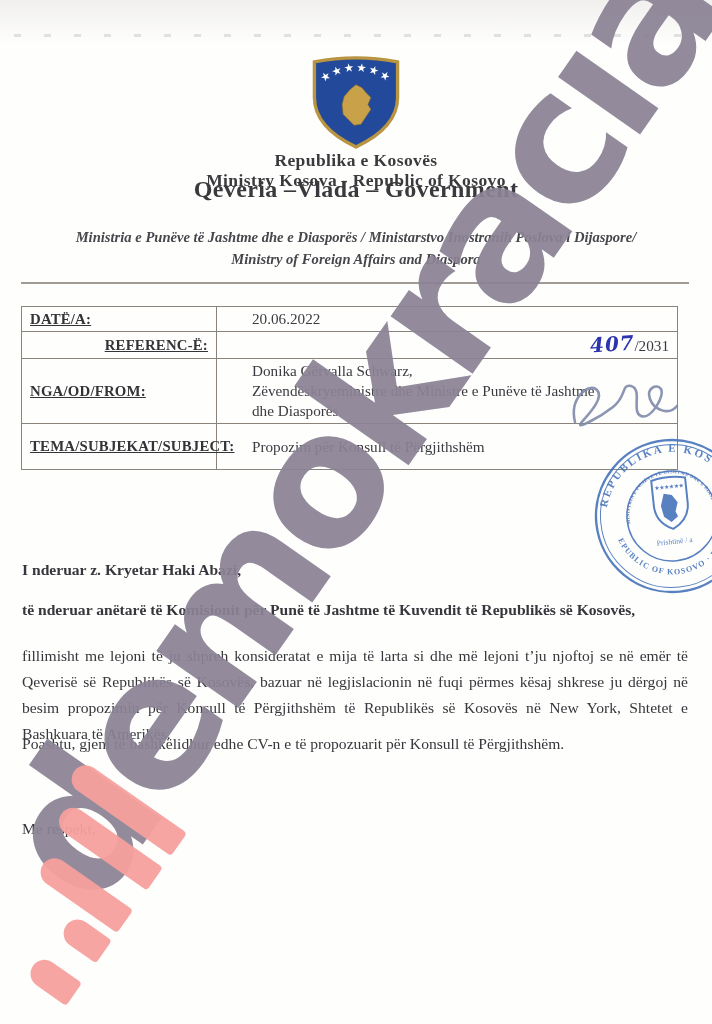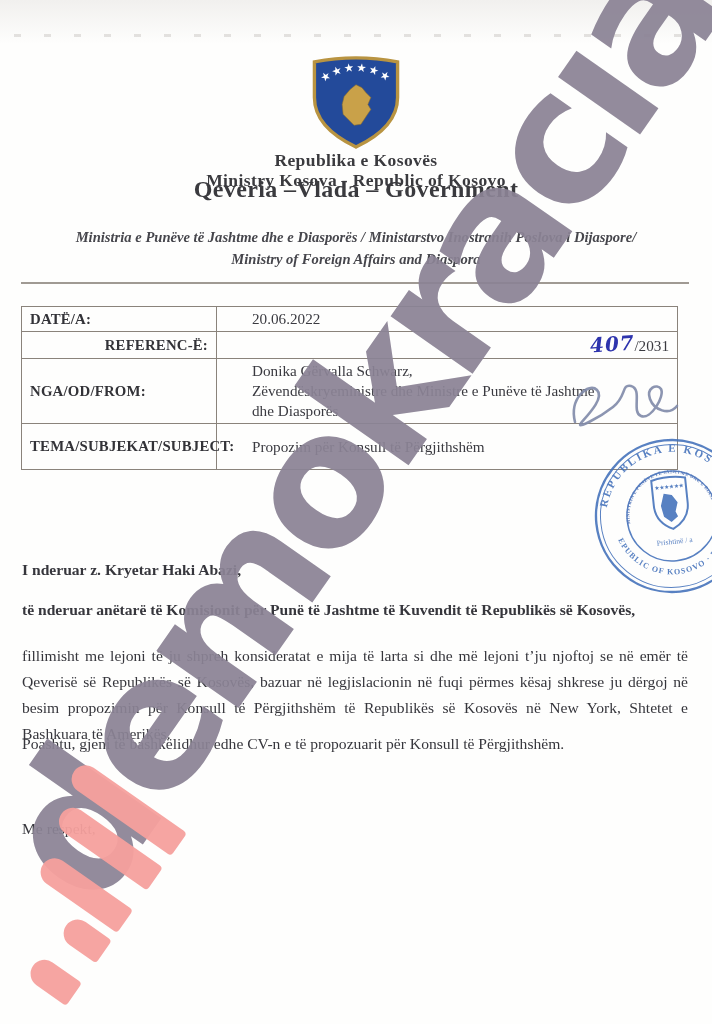--- a/index.html
+++ b/index.html
@@ -24,21 +24,21 @@
   .t2{top:170px; font-size:17.5px; letter-spacing:.4px;}
   .t3{top:176px; font-size:24px; letter-spacing:.4px;}
   .ministry{position:absolute; left:0; top:226px; width:712px; text-align:center;
     font-style:italic; font-weight:bold; font-size:14.6px; color:#46464c; line-height:22px;}
   .rule{position:absolute; left:21px; top:282px; width:668px; height:0;
     border-top:2px solid #a09a93;}
   
   .reftable{position:absolute; left:21px; top:306px; width:657px;
     border:1.6px solid #6b655e; border-collapse:collapse; table-layout:fixed;}
   .reftable td{border:1.2px solid #8a837b; vertical-align:middle; padding:2px 8px;}
-  .reftable td.lbl{width:178px; font-weight:bold; font-size:14.8px; letter-spacing:.2px; color:#333338;}
+  .reftable td.lbl{width:178px; font-weight:bold; font-size:14.8px; letter-spacing:.2px; color:#333338;text-decoration:underline;}
   .reftable td.val{font-size:15.2px; color:#3a3a40; white-space:pre-line; line-height:20px;padding-left:35px;}
   .r1{height:24px;} .r2{height:26px;text-align:right;} .r3{height:46px;} .r4{height:62px;} .r5{height:46px;}
   .handwrite{font-family:"DejaVu Serif", serif; font-style:italic; font-weight:bold;
     font-size:20px; color:#2e34ad; display:inline-block; transform:rotate(-4deg); letter-spacing:1px;}
   
   .content{position:absolute; left:22px; width:666px; font-size:15.6px; color:#36363c;}
   .sal1{top:561px; font-weight:bold;}
   .sal2{top:601px; font-weight:bold;}
   .para1{top:643px; text-align:justify; line-height:26px;}
   .para2{top:735px;}

